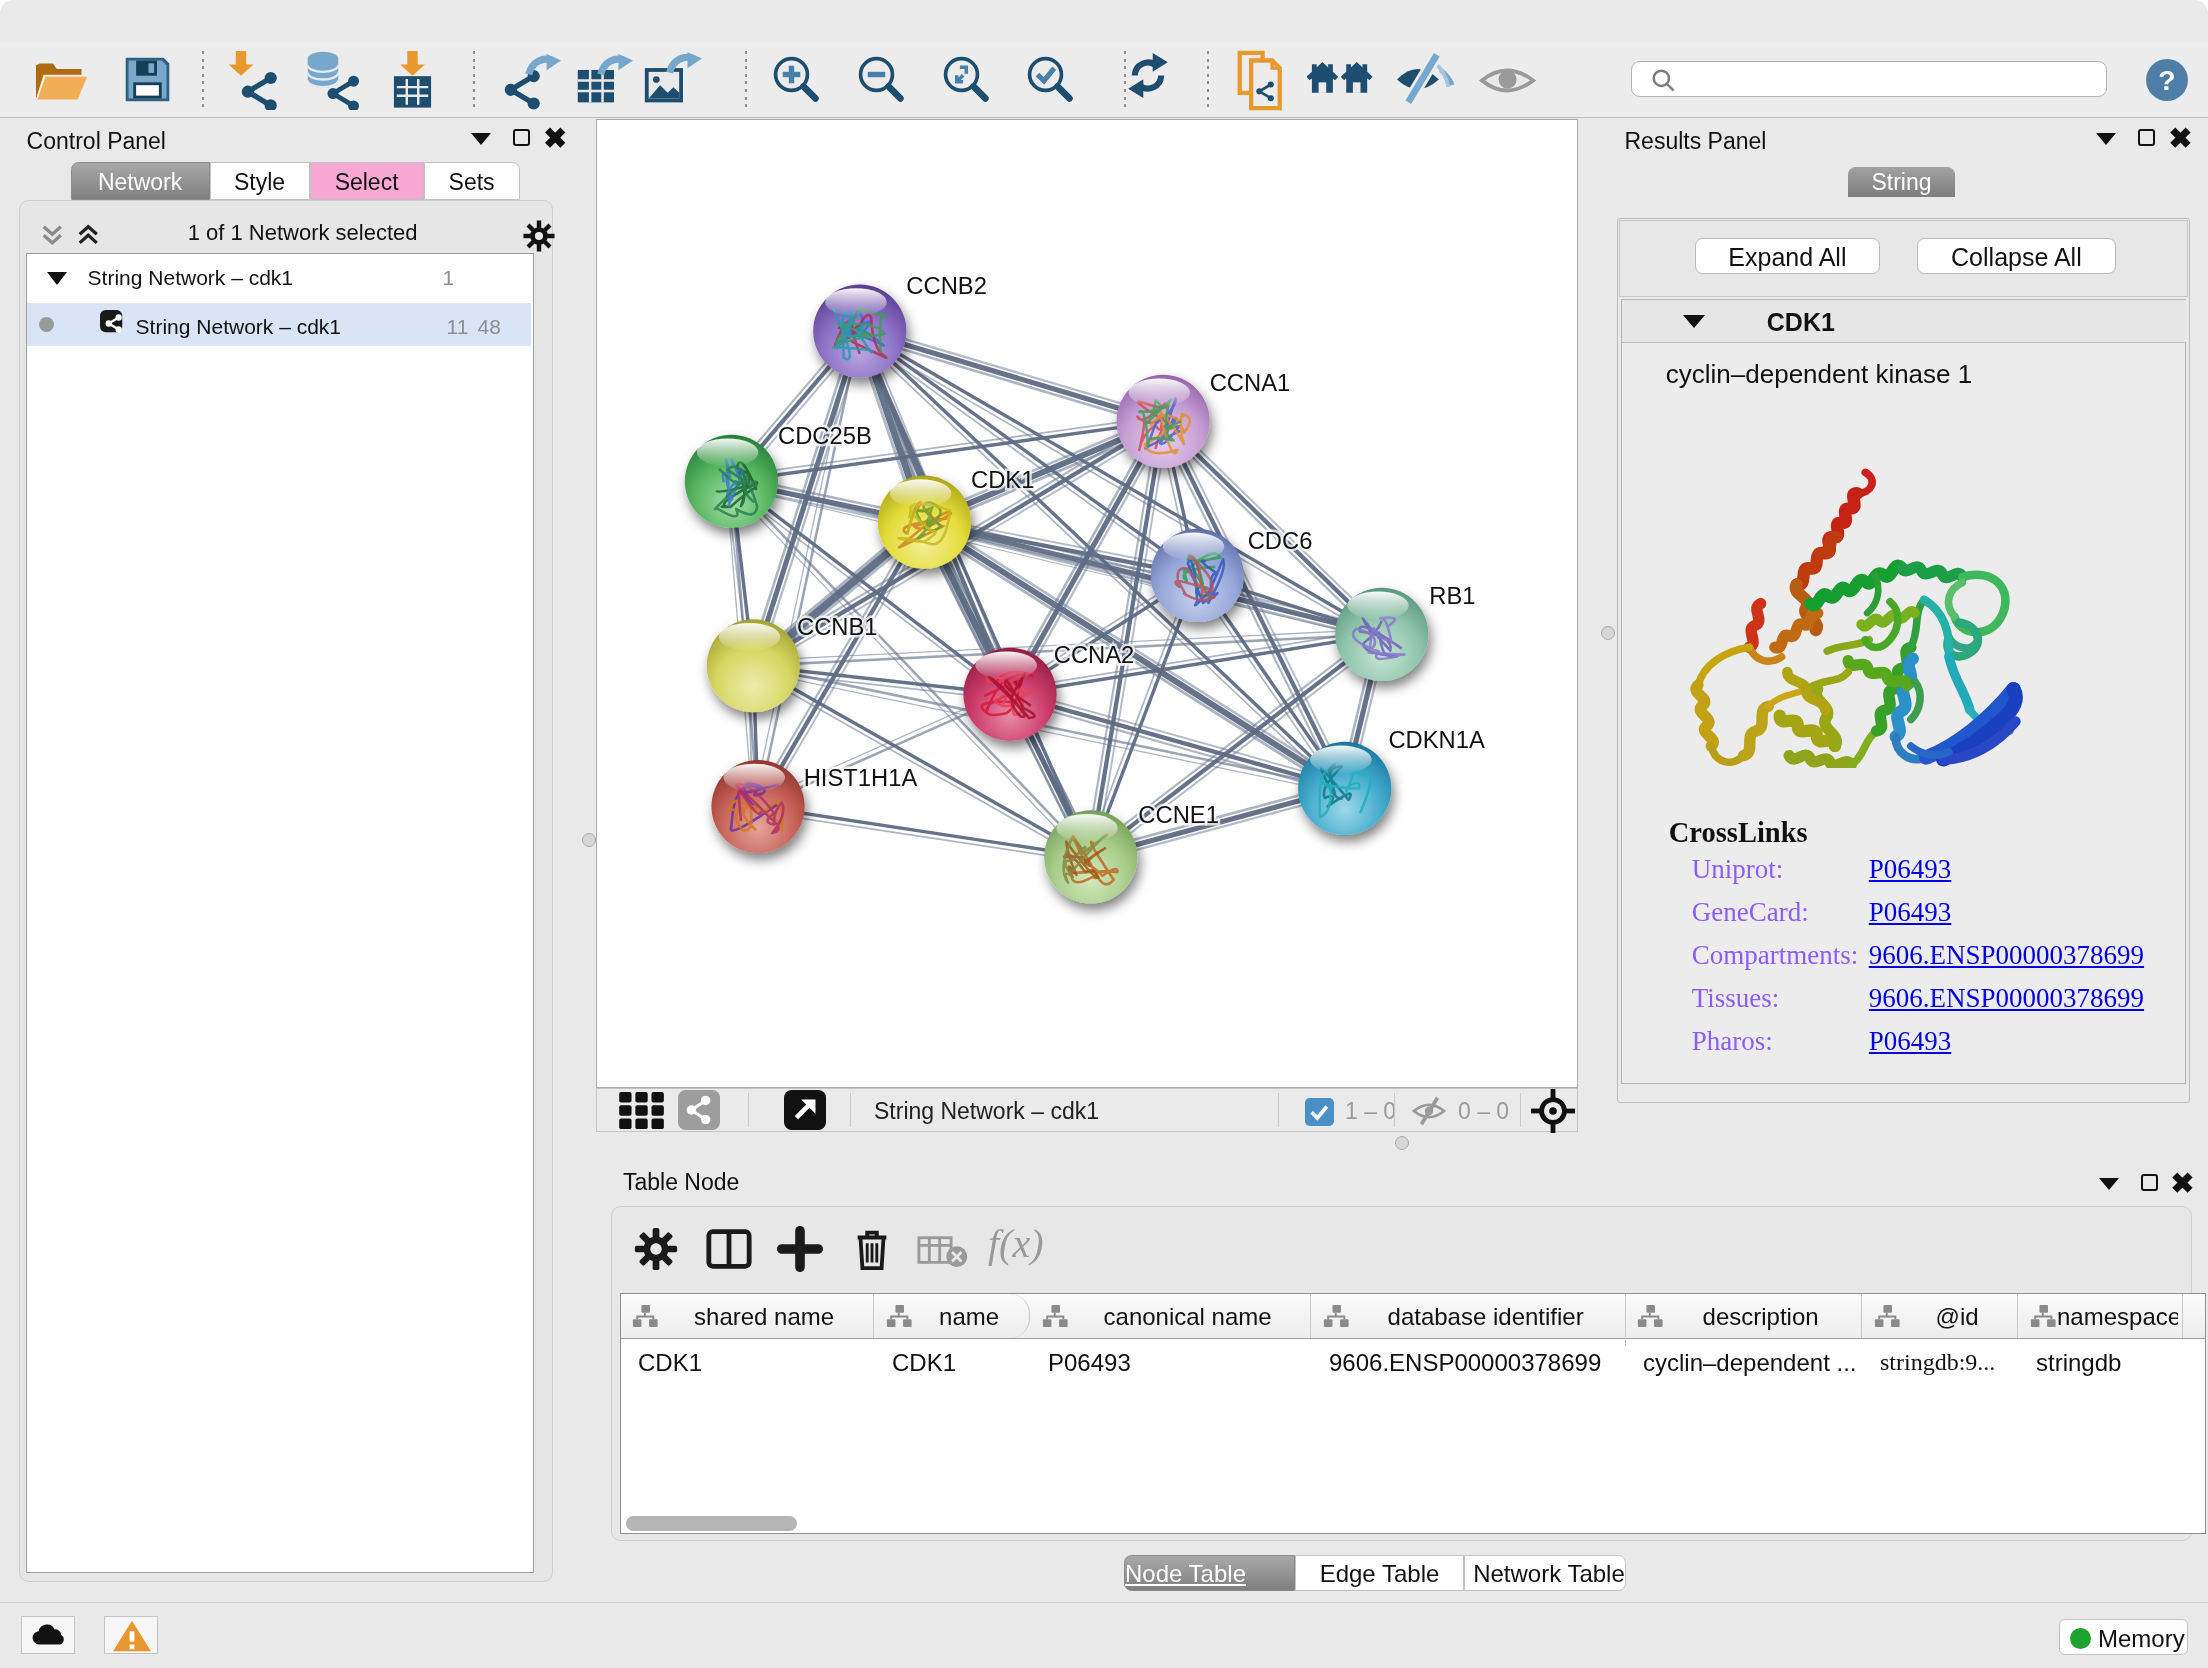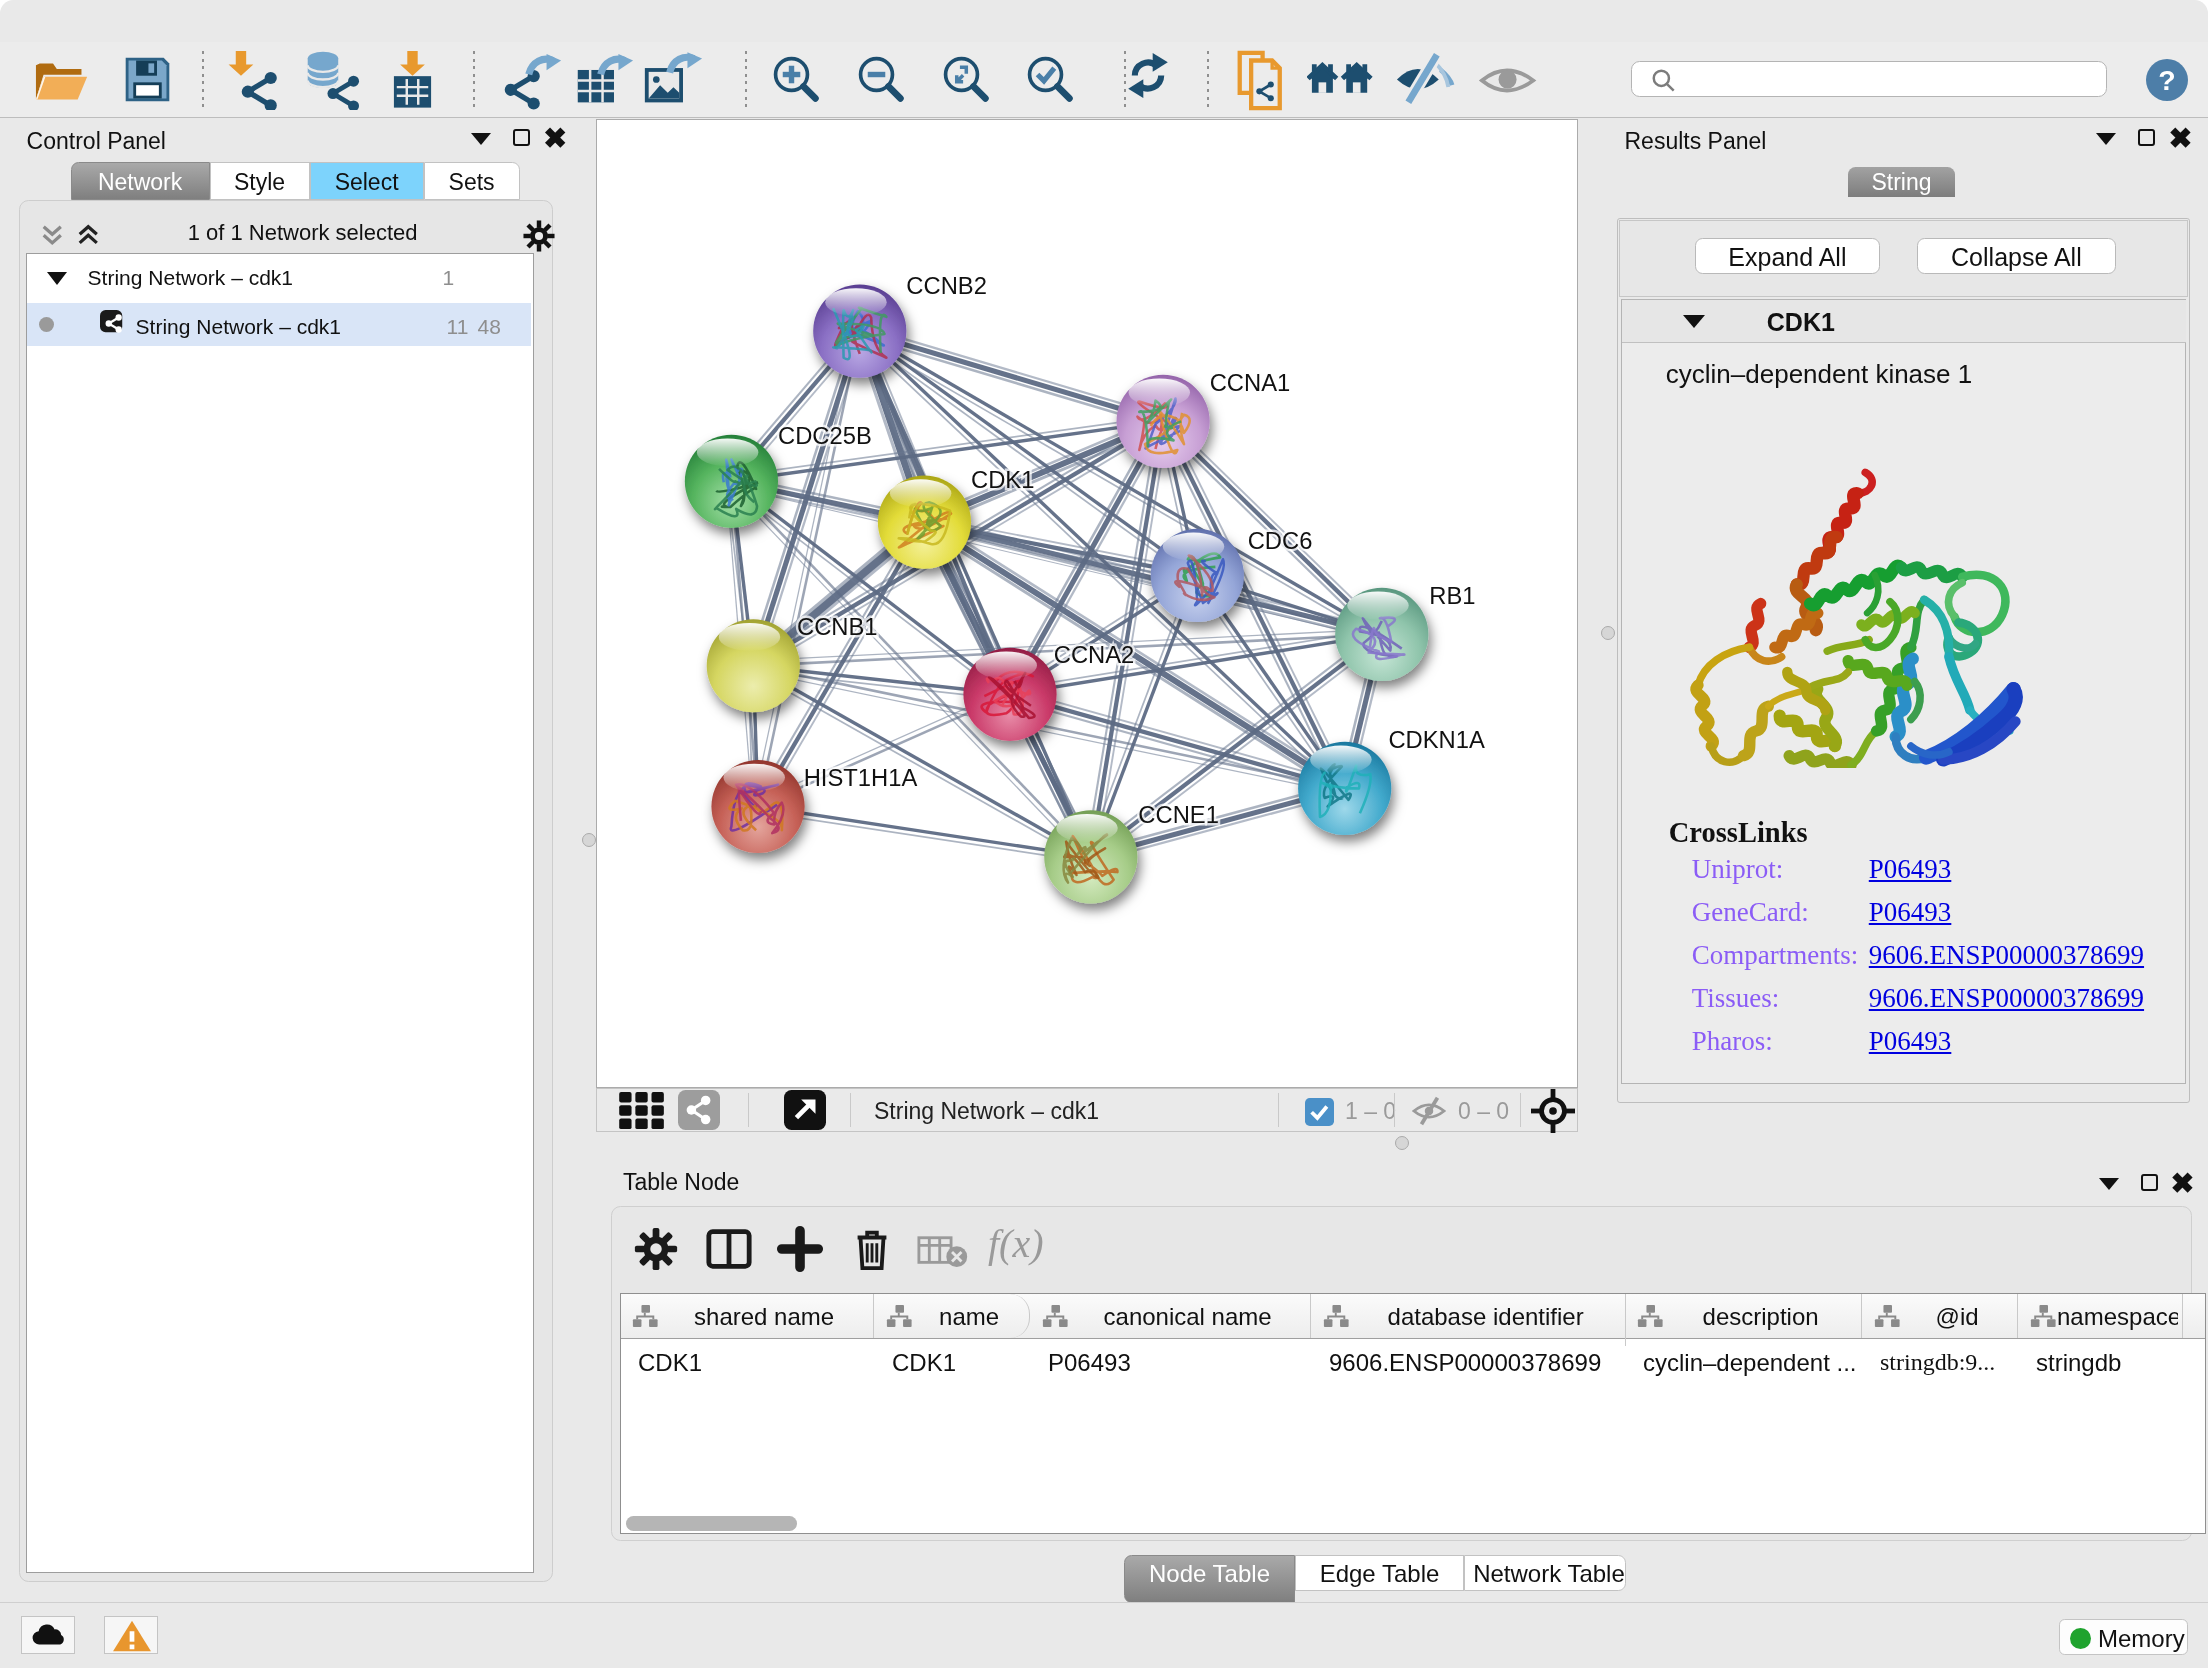--- a/index.html
+++ b/index.html
@@ -167,21 +167,21 @@
     <div style="position:absolute;left:2146px;top:59px;width:42px;height:42px;border-radius:21px;background:#4d7ea8;color:#fff;font-weight:bold;font-size:28.5px;text-align:center;line-height:42px;">?</div>
 
 <div style="position:absolute;left:7.6px;top:118px;width:556px;height:1469px;background:#e9e9e9;">
   <div style="position:absolute;left:19px;top:9.5px;font-size:23px;color:#111;">Control Panel</div>
   <div style="position:absolute;left:463px;top:14.7px;width:0;height:0;border-left:10.5px solid transparent;border-right:10.5px solid transparent;border-top:12.4px solid #111;"></div>
       <div style="position:absolute;left:505px;top:10.5px;width:17px;height:17px;border:2.9px solid #111;border-radius:2.9px;"></div>
       <div style="position:absolute;left:534px;top:6.7px;width:27px;height:27px;font-size:28.5px;font-weight:bold;color:#111;line-height:27px;text-align:center;">✖</div>
   <div style="position:absolute;left:63px;top:44px;width:449px;height:38px;">
     <div style="position:absolute;left:0px;top:0px;width:139px;height:38px;background:linear-gradient(#a9a9a9,#7f7f7f);border:1px solid #8a8a8a;border-radius:7.6px 0 0 0;color:#fff;text-align:center;line-height:38px;font-size:23px;">Network</div>
     <div style="position:absolute;left:139px;top:0px;width:100px;height:38px;background:#fff;border:1px solid #c2c2c2;color:#111;text-align:center;line-height:38px;font-size:23px;">Style</div>
-    <div style="position:absolute;left:239px;top:0px;width:114px;height:38px;background:#7dd3fc;border:1px solid #c2c2c2;color:#111;text-align:center;line-height:38px;font-size:23px;">Select</div>
+    <div style="position:absolute;left:239px;top:0px;width:114px;height:38px;background:#f9a8d4;border:1px solid #c2c2c2;color:#111;text-align:center;line-height:38px;font-size:23px;">Select</div>
     <div style="position:absolute;left:353px;top:0px;width:96px;height:38px;background:#fff;border:1px solid #c2c2c2;border-radius:0 7.6px 0 0;color:#111;text-align:center;line-height:38px;font-size:23px;">Sets</div>
   </div>
   <div style="position:absolute;left:11.4px;top:82px;width:534px;height:1382px;background:#e6e6e6;border:1px solid #cdcdcd;border-radius:9.5px;"></div>
   <div style="position:absolute;left:30px;top:103px;width:28.5px;height:28.5px;"><svg width="28.5" height="28.5" viewBox="0 0 30 30" style="">
           <g fill="none" stroke="#8a8a8a" stroke-width="3.4">
             <path d="M6 6 L15 14 L24 6"></path>
             <path d="M6 15 L15 23 L24 15"></path>
           </g>
         </svg></div>
   <div style="position:absolute;left:66px;top:103px;width:28.5px;height:28.5px;"><svg width="28.5" height="28.5" viewBox="0 0 30 30" style="">
@@ -745,21 +745,21 @@
                 <rect x="2" y="17" width="9" height="8" rx="1"></rect>
                 <rect x="19" y="17" width="9" height="8" rx="1"></rect>
                 <path d="M14.5 10 L14.5 14 M6.5 17 L6.5 14 L23.5 14 L23.5 17" stroke="#8a8a8a" stroke-width="2" fill="none"></path>
               </g>
             </svg></div>
           <div style="position:absolute;left:38px;right:3.8px;top:8.6px;font-size:24px;color:#111;text-align:center;white-space:nowrap;overflow:hidden;">namespace</div>
         </div>
         <div style="position:absolute;left:1415px;top:55px;font-size:24px;color:#111;white-space:nowrap;">stringdb</div>
     <div style="position:absolute;left:4.8px;top:222px;width:171px;height:15px;background:#b5b5b5;border-radius:7.6px;"></div>
   </div>
-  <div style="position:absolute;left:528px;top:409px;width:171px;height:48px;background:linear-gradient(#a9a9a9,#7f7f7f);border:1px solid #8a8a8a;border-radius:7.6px 0 0 7.6px;color:#fff;font-size:24px;text-align:center;line-height:36px;">Node Table</div>
+  <div style="position:absolute;left:528px;top:409px;width:171px;height:36px;background:linear-gradient(#a9a9a9,#7f7f7f);border:1px solid #8a8a8a;border-radius:7.6px 0 0 7.6px;color:#fff;font-size:24px;text-align:left;line-height:36px;text-decoration:underline;">Node Table</div>
   <div style="position:absolute;left:699px;top:409px;width:169px;height:36px;background:#fff;border:1px solid #c2c2c2;color:#111;font-size:24px;text-align:center;line-height:36px;">Edge Table</div>
   <div style="position:absolute;left:868px;top:409px;width:162px;height:36px;background:#fff;border:1px solid #c2c2c2;border-radius:0 7.6px 7.6px 0;color:#111;font-size:24px;text-align:center;line-height:36px;padding-left:8px;">Network Table</div>
 </div>
 
 <div style="position:absolute;left:0px;top:1602px;width:2208px;height:67px;background:#e9e9e9;border-top:1px solid #cfcfcf;">
   <div style="position:absolute;left:21px;top:13.3px;width:54px;height:38px;background:#f6f6f6;border:1px solid #c4c4c4;"><svg style="margin:2.9px 0 0 5.7px" width="42" height="30" viewBox="0 0 44 32">
           <path d="M12 26 a7 7 0 0 1 -1 -14 a9 9 0 0 1 17 -2 a6.5 6.5 0 0 1 7 6 a5.5 5.5 0 0 1 -1 10 Z" fill="#111"></path>
         </svg></div>
   <div style="position:absolute;left:104px;top:13.3px;width:54px;height:38px;background:#f6f6f6;border:1px solid #c4c4c4;"><svg style="margin:1px 0 0 5.7px" width="42" height="36" viewBox="0 0 44 38">
           <path d="M22 3 L42 35 L2 35 Z" fill="#e8962e"></path>

